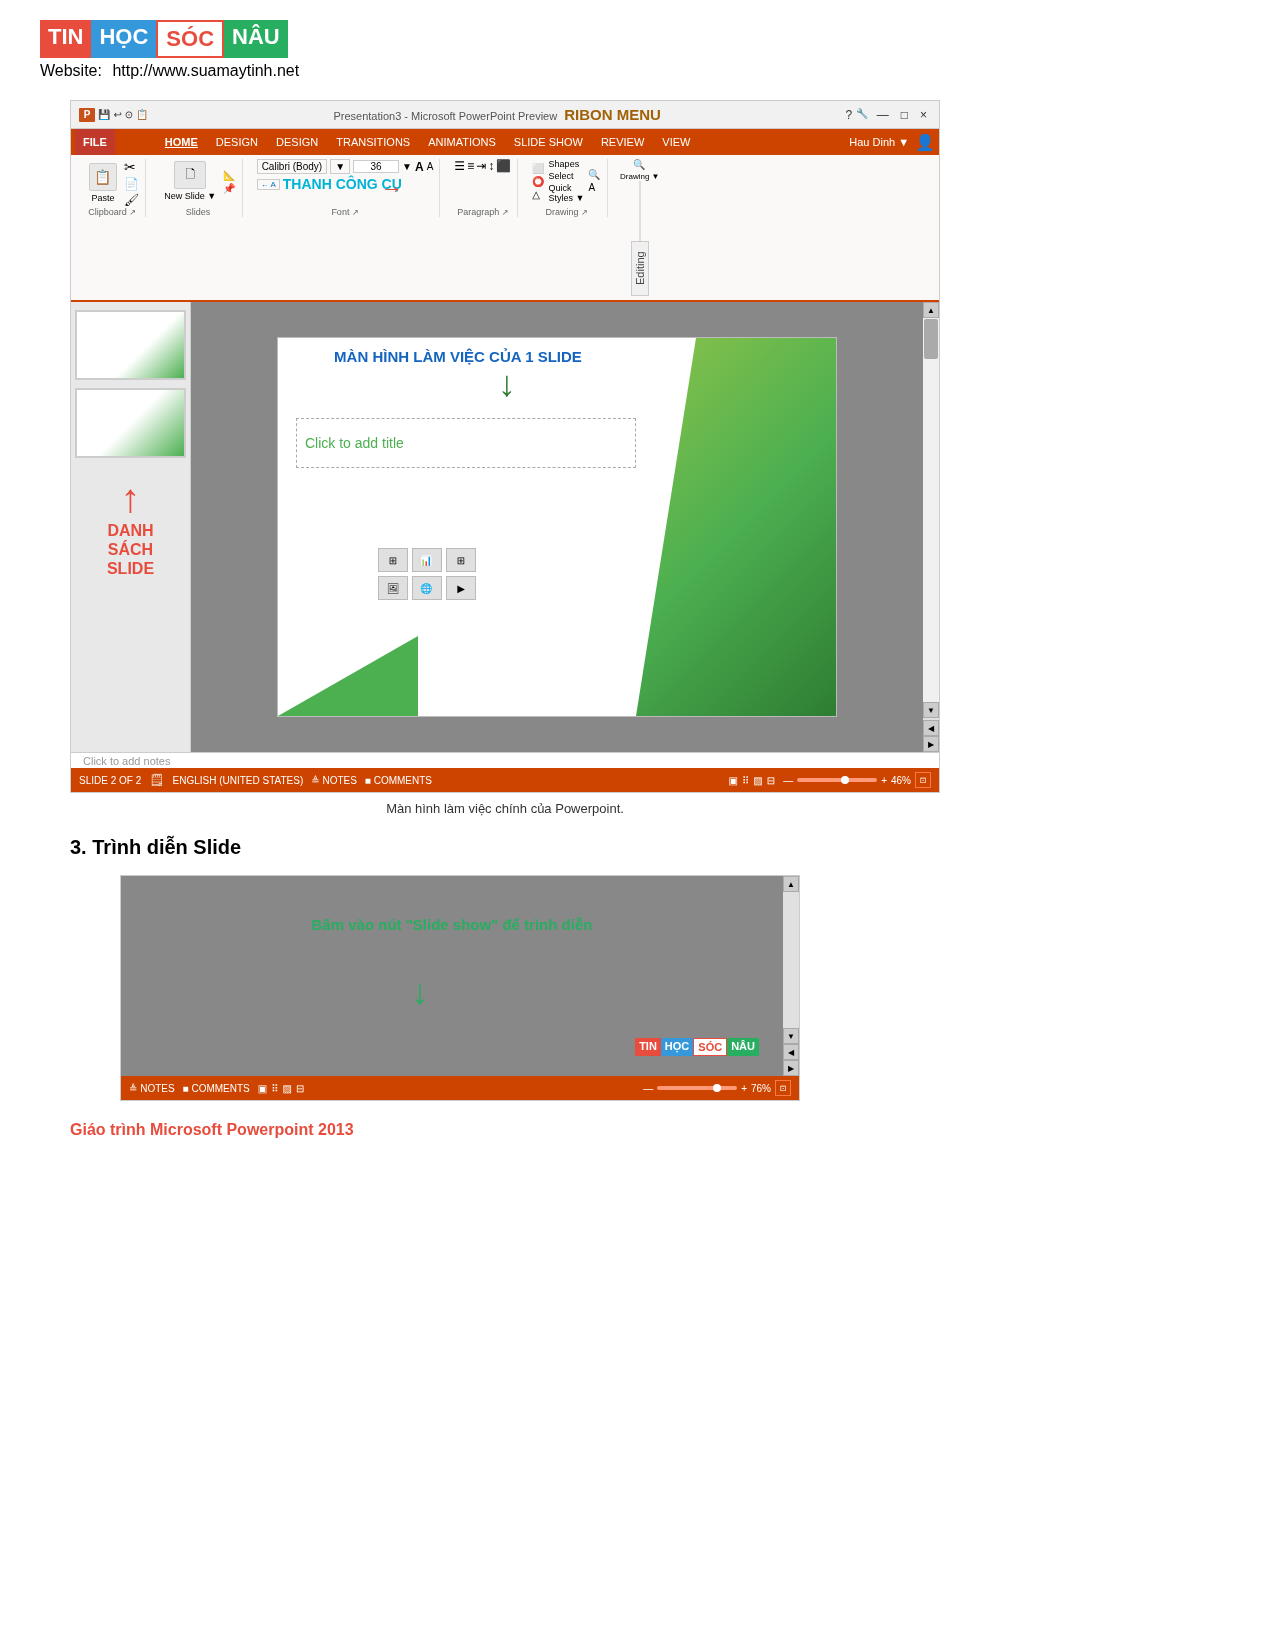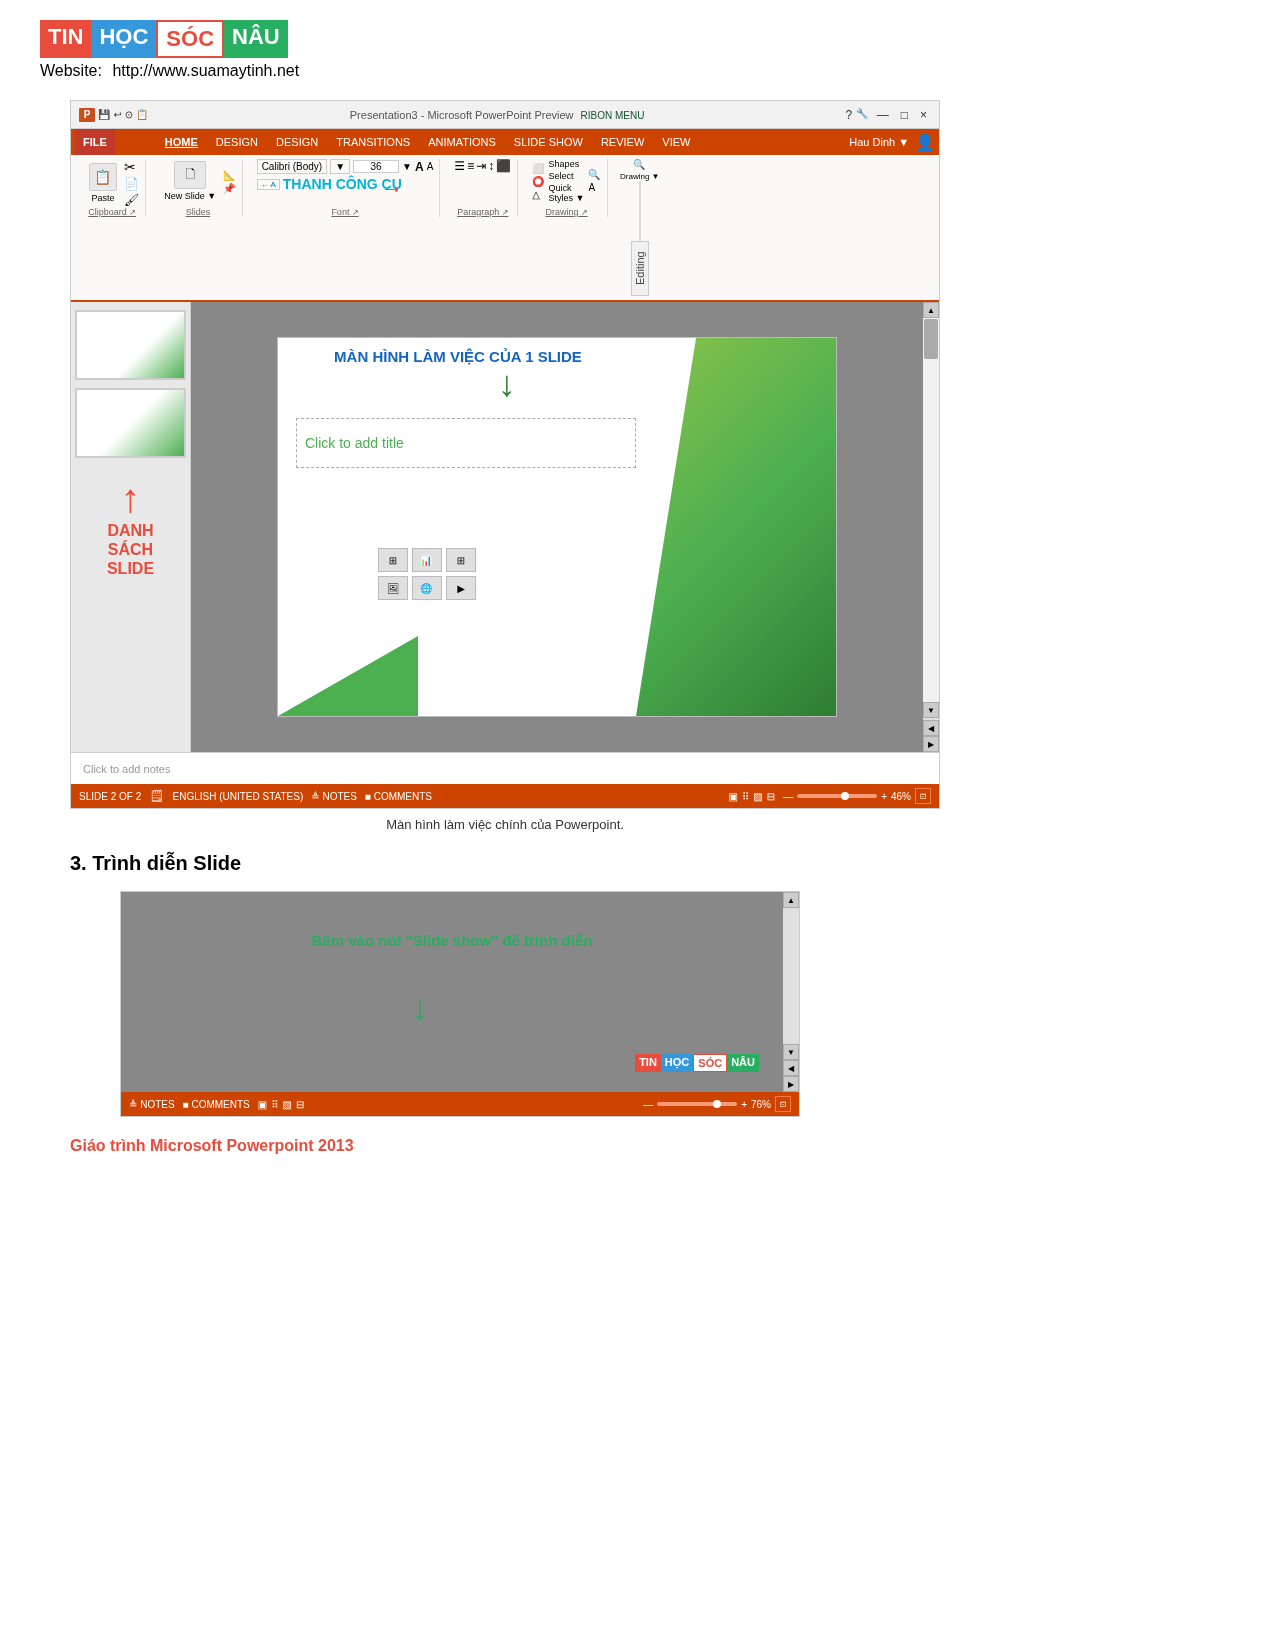--- a/index.html
+++ b/index.html
@@ -45,21 +45,21 @@
       align-items: center;
       padding: 0 8px;
       border-bottom: 1px solid #ccc;
       font-size: 11px;
       color: #333;
       gap: 6px;
     }
     .pp-titlebar-icons { display: flex; gap: 3px; align-items: center; }
     .pp-icon-box { width: 16px; height: 14px; background: #c8511b; border-radius: 1px; display: flex; align-items: center; justify-content: center; }
     .pp-titlebar-center { flex: 1; text-align: center; font-size: 11px; color: #555; }
-    .pp-ribon-label { color: #14532d; font-weight: normal; font-size: 10px; margin-left: 4px; }
+    .pp-ribon-label { color: #a16207; font-weight: bold; font-size: 15px; margin-left: 4px; }
     .pp-titlebar-btns { display: flex; gap: 4px; font-size: 12px; }
 
     
     .pp-menubar {
       background: #cc4400;
       display: flex;
       align-items: center;
       height: 26px;
       gap: 2px;
       padding: 0 4px;
@@ -86,21 +86,20 @@
       align-items: center;
       border-right: 1px solid #ddd;
       padding: 0 6px;
       min-height: 58px;
       justify-content: space-between;
     }
     .pp-toolbar-group-label {
       font-size: 9px;
       color: #666;
       margin-top: auto;
-      text-decoration: underline;
     }
     .pp-toolbar-btns { display: flex; gap: 3px; align-items: center; }
     .pp-big-btn {
       display: flex;
       flex-direction: column;
       align-items: center;
       font-size: 9px;
       cursor: pointer;
       padding: 2px 4px;
     }
@@ -275,21 +274,21 @@
     .scrollbar-track { flex: 1; width: 16px; background: #f0f0f0; }
     .scrollbar-thumb { width: 14px; height: 40px; background: #aaa; margin: 1px; border-radius: 2px; }
 
     
     .pp-notes {
       background: #fff;
       border-top: 1px solid #ccc;
       padding: 4px 12px;
       font-size: 11px;
       color: #999;
-      height: 32px;
+      height: 16px;
       display: flex;
       align-items: center;
     }
 
     
     .pp-statusbar {
       background: #cc4400;
       height: 24px;
       display: flex;
       align-items: center;

